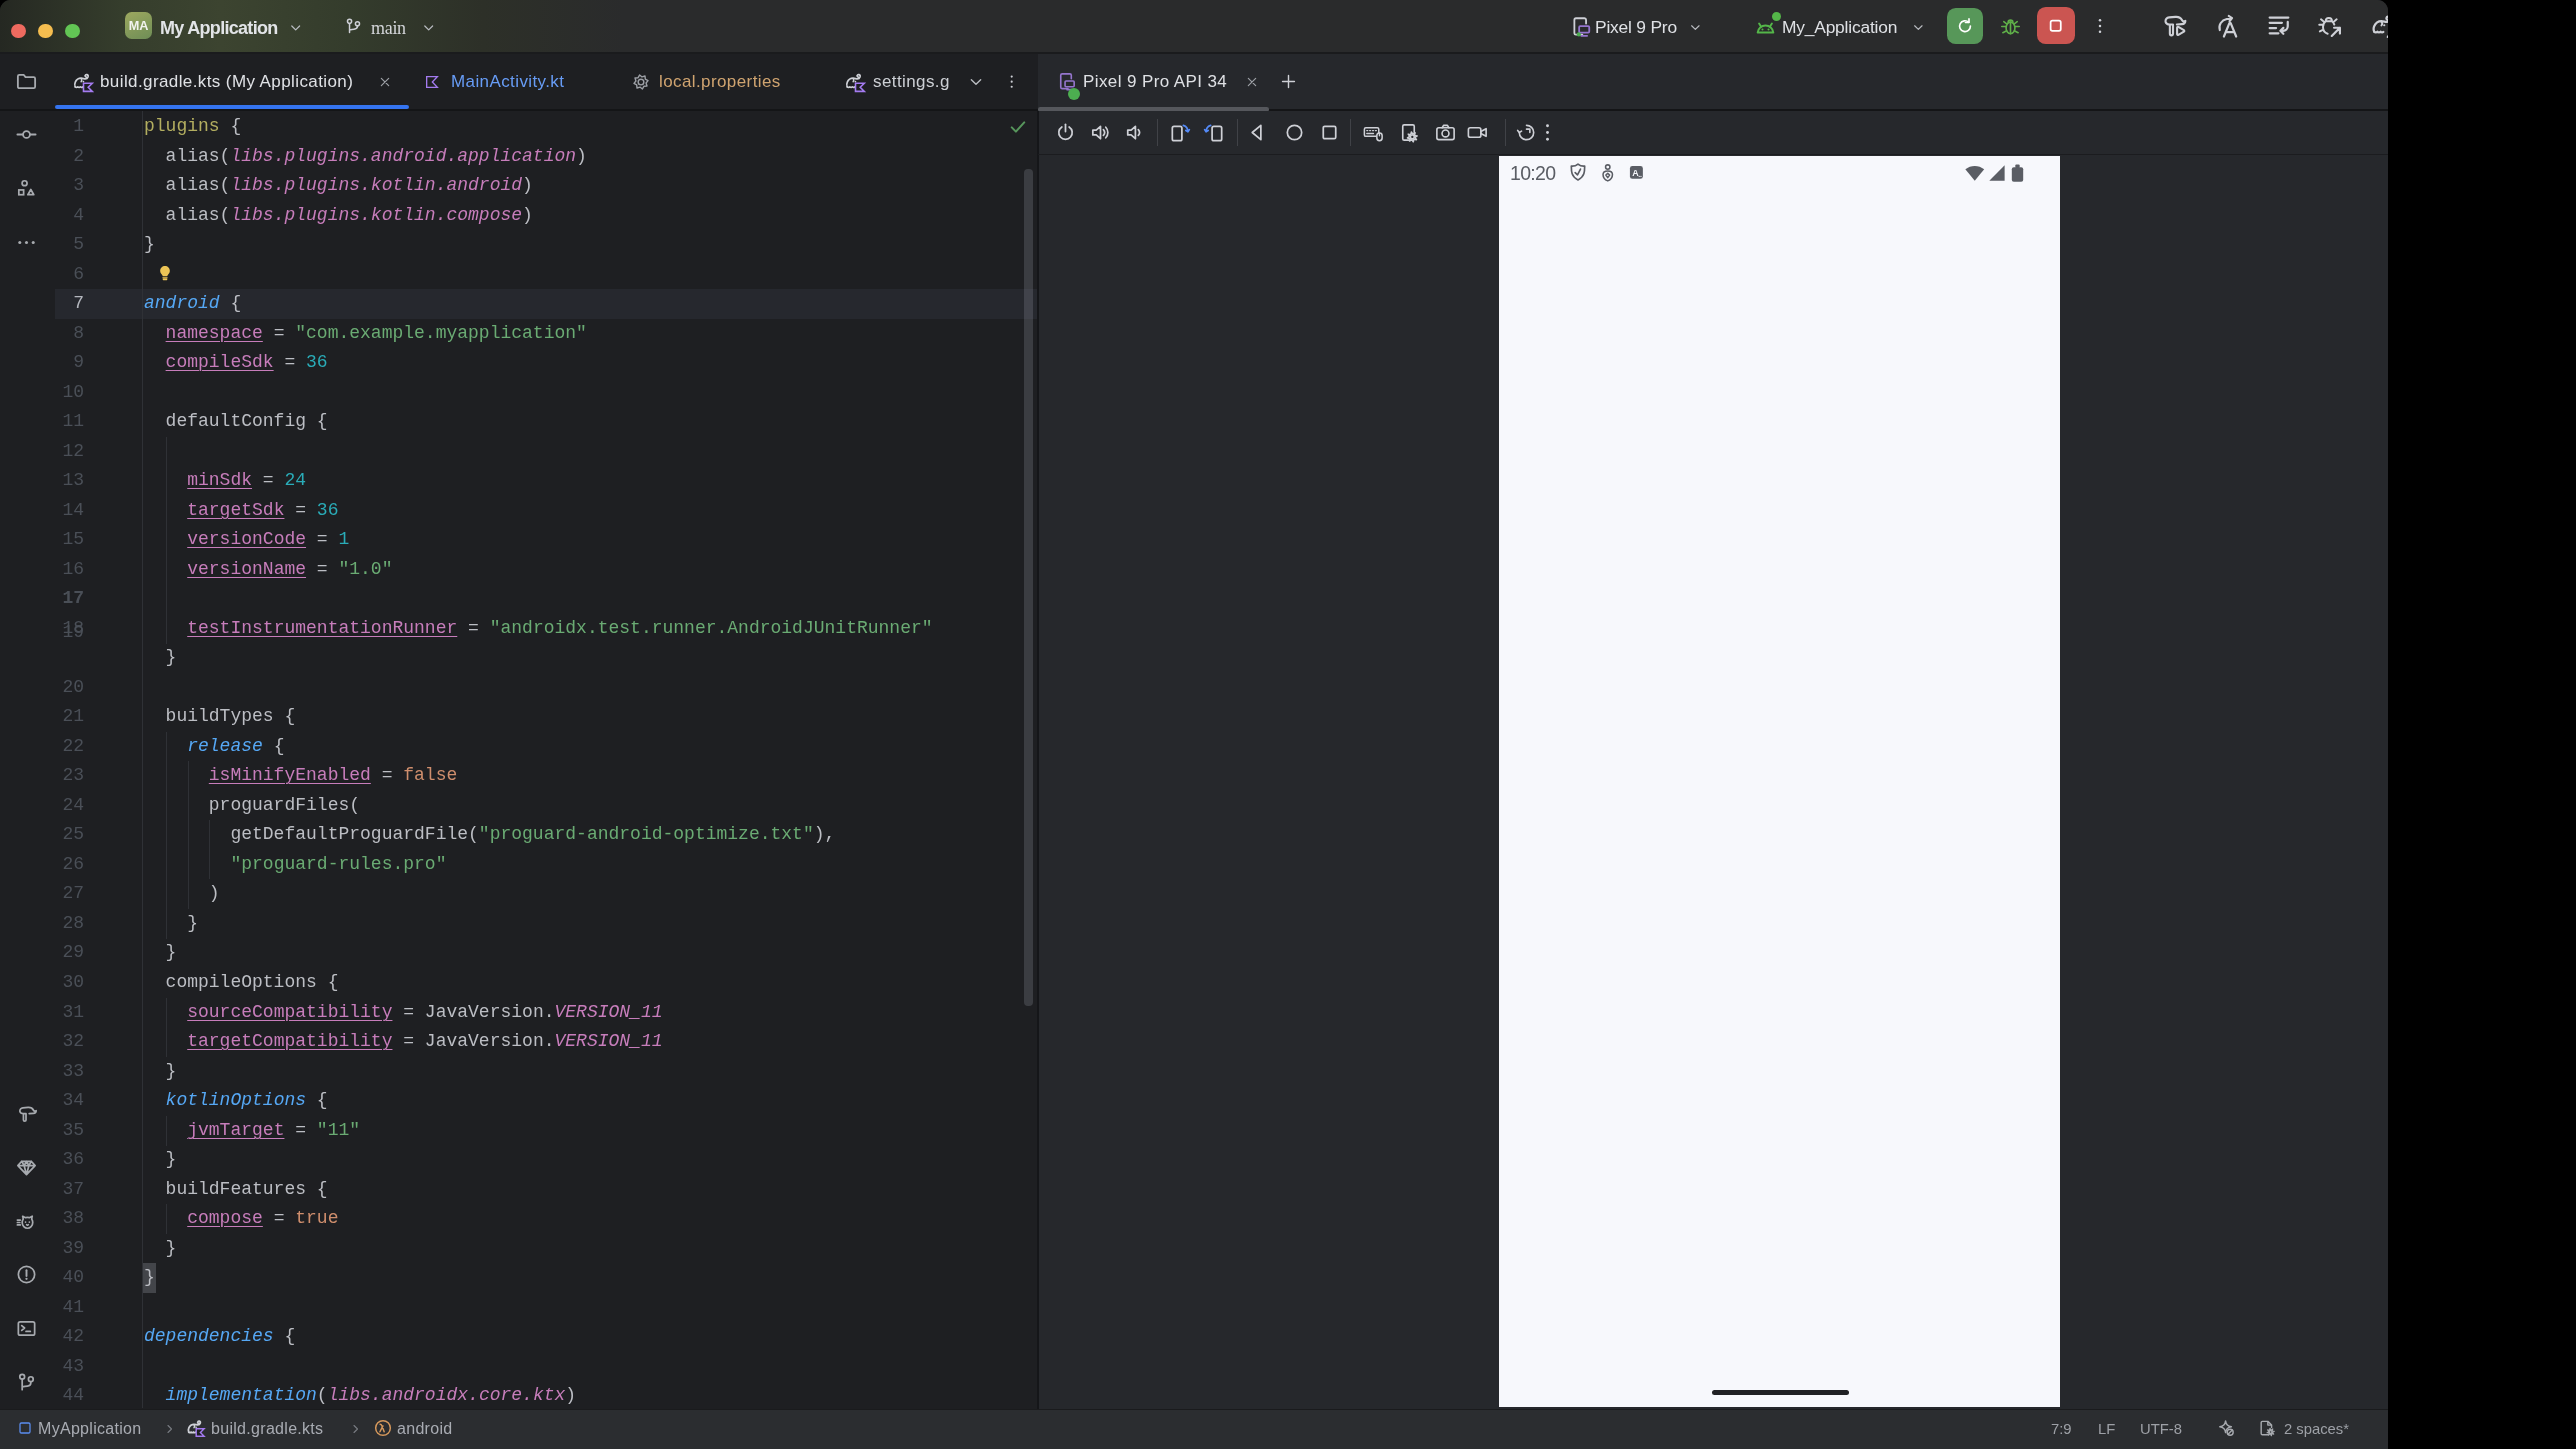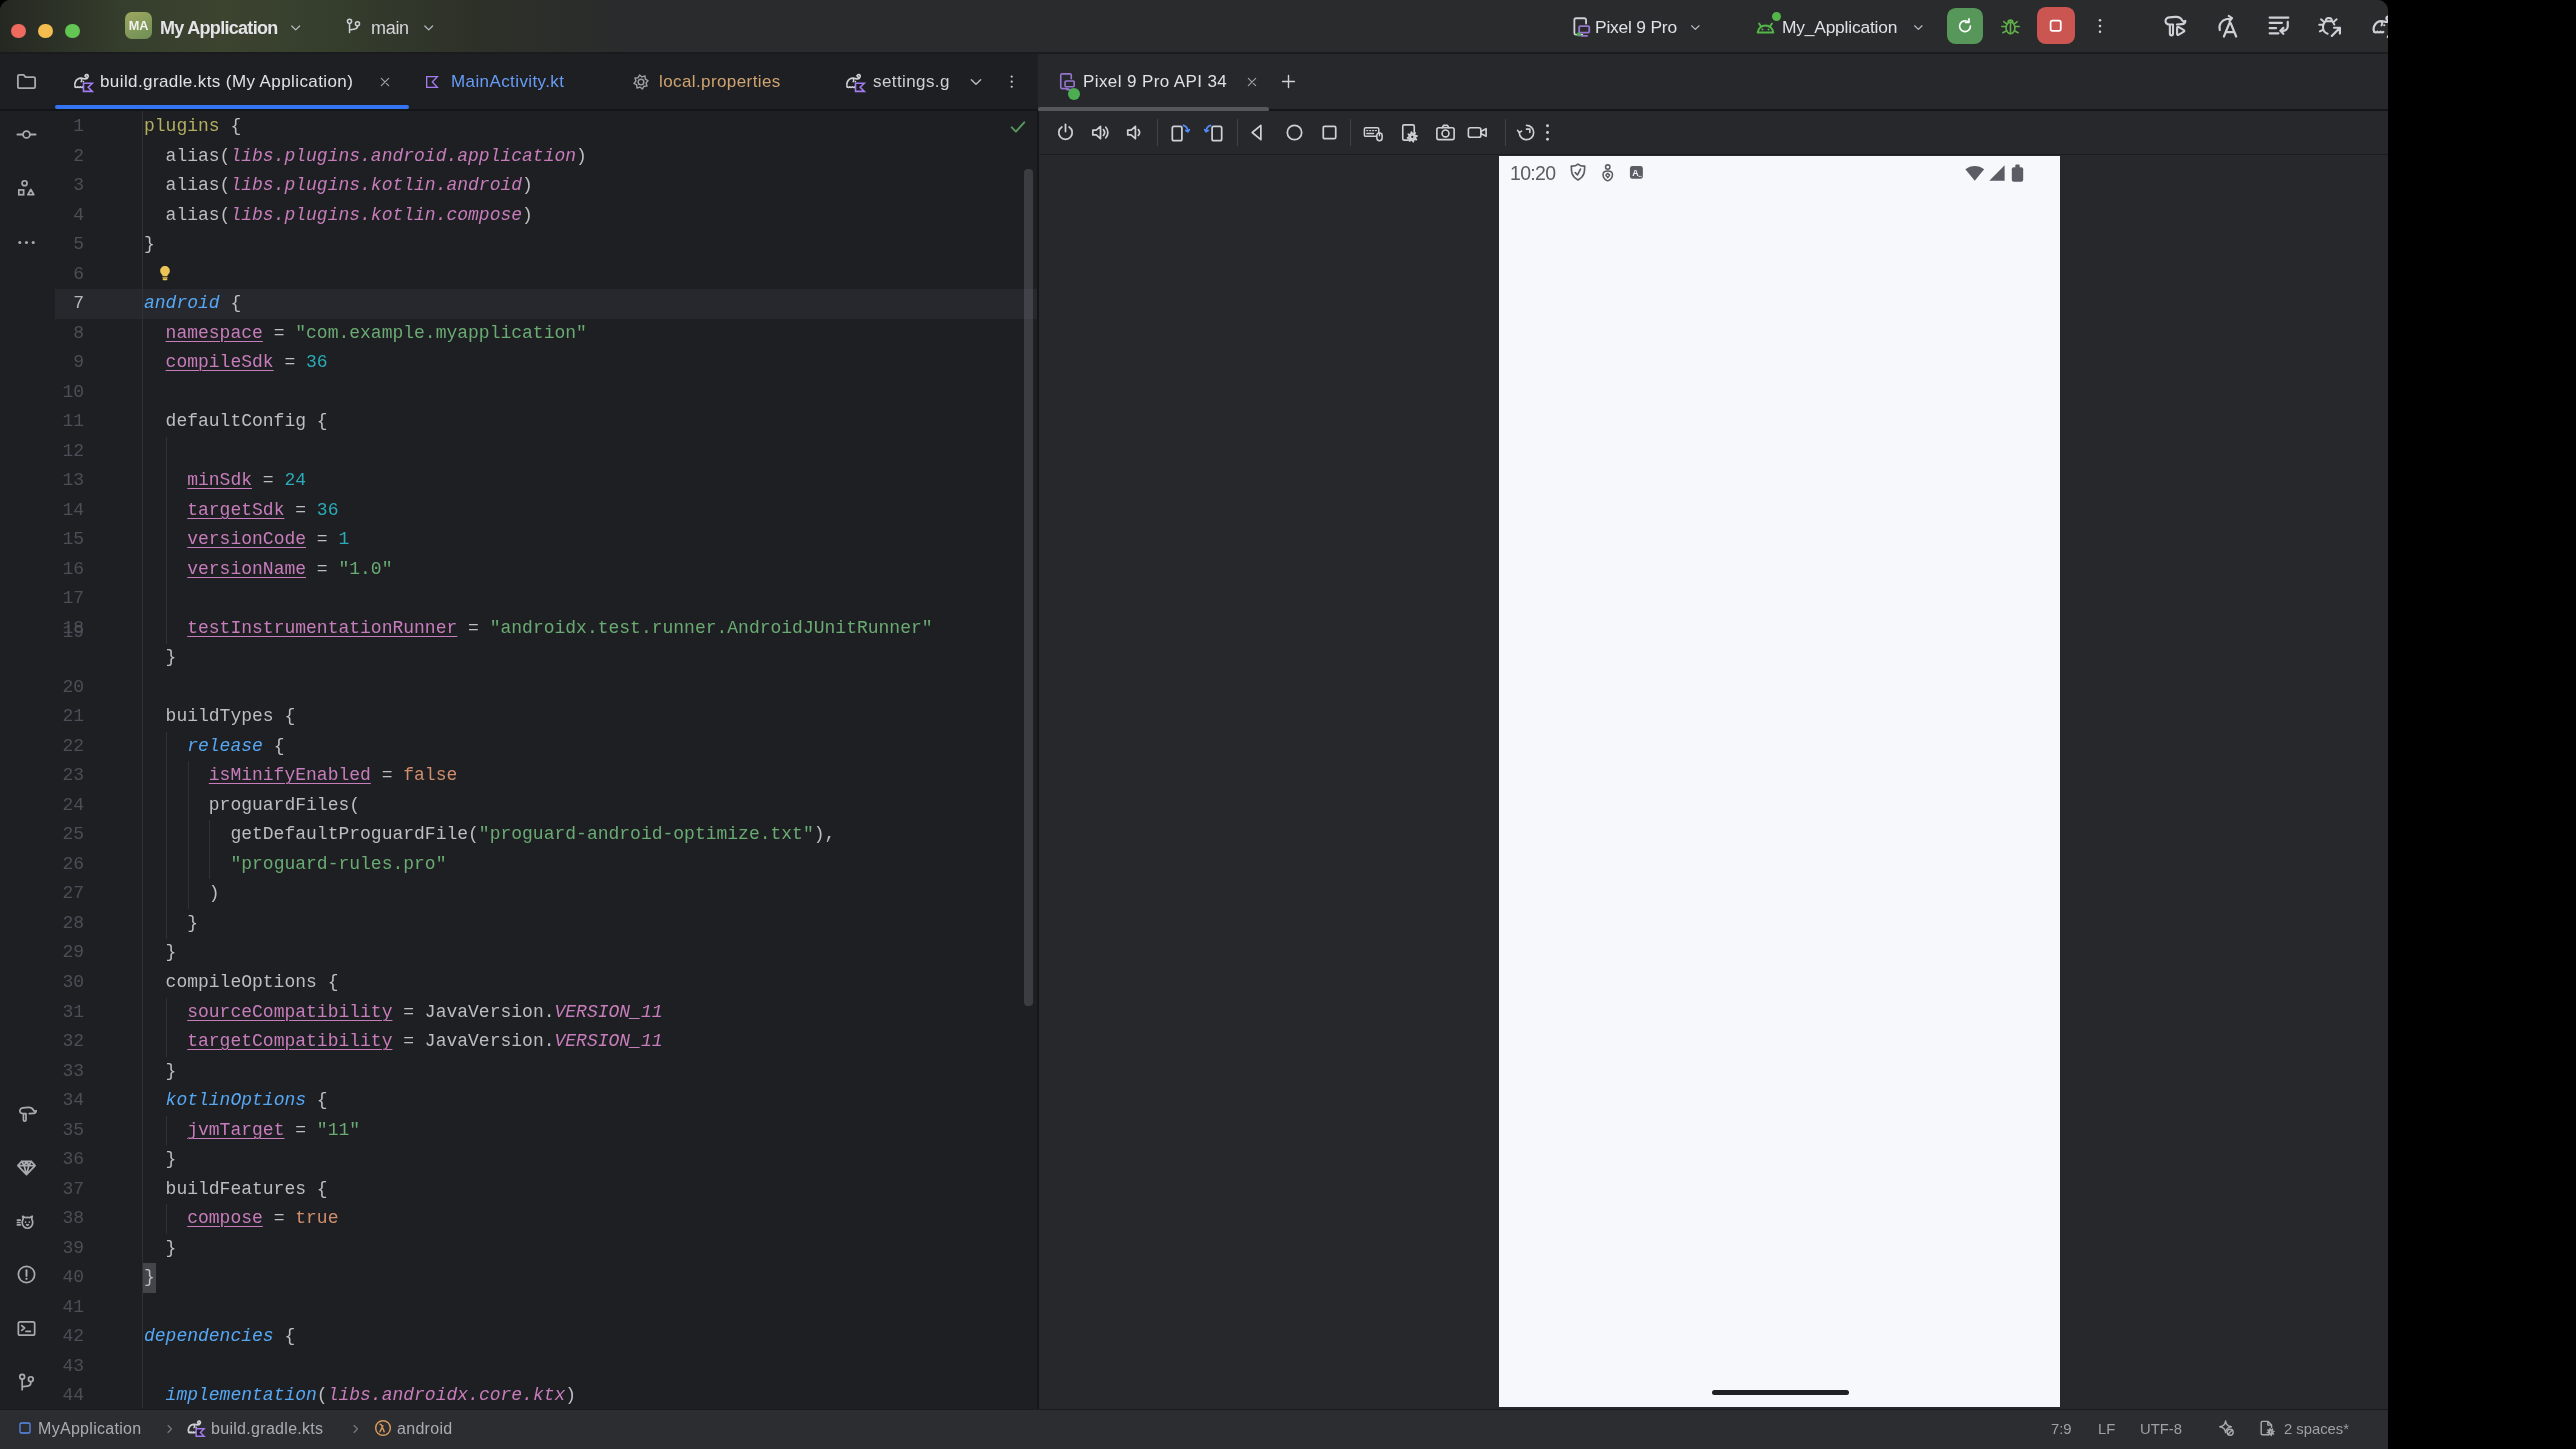--- a/index.html
+++ b/index.html
@@ -22,21 +22,21 @@
 <div style="position:absolute;left:125px;top:25.5px;width:27px;text-align:center;transform:translateY(-50%);font-size:12.7px;font-weight:700;color:#f2f3ee;letter-spacing:0">MA</div>
 <div style="position:absolute;left:160px;top:27.5px;transform:translateY(-50%);font-family:'Liberation Sans',sans-serif;font-size:18px;font-weight:600;letter-spacing:-0.7px;color:#e2e4e7;white-space:pre;">My Application</div>
 <svg style="position:absolute;left:289px;top:21px" width="13.4" height="13.4" viewBox="0 0 24 24" fill="none">
       <path d="M5 9 L12 16 L19 9" stroke="#b9bcc1" stroke-width="2.2" stroke-linecap="round" stroke-linejoin="round" fill="none"></path>
     </svg>
 <svg style="position:absolute;left:344px;top:17.4px" width="19" height="19" viewBox="0 0 24 24" fill="none">
       <circle cx="7" cy="5.5" r="2.6" stroke="#ced0d6" stroke-width="1.9" fill="none"></circle>
       <circle cx="17" cy="8.5" r="2.6" stroke="#ced0d6" stroke-width="1.9" fill="none"></circle>
       <path d="M7 8.1 V19.5 M17 11.1 V12 C17 14.5 14.8 15.2 12.6 15.6 C10.4 16 7 16.4 7 16.4" stroke="#ced0d6" stroke-width="1.9" stroke-linecap="round" stroke-linejoin="round" fill="none"></path>
     </svg>
-<div style="position:absolute;left:371px;top:27.5px;transform:translateY(-50%);font-family:Liberation Sans, sans-serif;font-size:18px;font-weight:400;letter-spacing:-0.3px;color:#d4d6da;white-space:pre;">main</div>
+<div style="position:absolute;left:371px;top:27.5px;transform:translateY(-50%);font-family:Liberation Serif, serif;font-size:18px;font-weight:400;letter-spacing:-0.3px;color:#d4d6da;white-space:pre;">main</div>
 <svg style="position:absolute;left:422px;top:21px" width="13.4" height="13.4" viewBox="0 0 24 24" fill="none">
       <path d="M5 9 L12 16 L19 9" stroke="#b9bcc1" stroke-width="2.2" stroke-linecap="round" stroke-linejoin="round" fill="none"></path>
     </svg>
 <svg style="position:absolute;left:1568px;top:14px" width="25.5" height="25.5" viewBox="0 0 24 24" fill="none">
       <path d="M13.5 19.5 H7.5 C6.7 19.5 6 18.8 6 18 V5.5 C6 4.7 6.7 4 7.5 4 H15.5 C16.3 4 17 4.7 17 5.5 V9" stroke="#ced0d6" stroke-width="1.7" stroke-linecap="round" stroke-linejoin="round" fill="none"></path>
       <rect x="10.5" y="11.5" width="9.5" height="6" rx="1" stroke="#9575cd" stroke-width="1.7" fill="none"></rect>
       <path d="M12.5 20.5 H18" stroke="#9575cd" stroke-width="1.7" stroke-linecap="round" stroke-linejoin="round" fill="none"></path>
       <circle cx="10.2" cy="19.2" r="2" fill="#4cae50"></circle>
     </svg>
 <div style="position:absolute;left:1595px;top:27px;transform:translateY(-50%);font-family:'Liberation Sans',sans-serif;font-size:17.4px;font-weight:500;letter-spacing:-0.2px;color:#dfe1e5;white-space:pre;">Pixel 9 Pro</div>
@@ -258,21 +258,21 @@
 <div class="ln" style="left:144px;top:407px">  defaultConfig {</div>
 <div class="gn" style="left:44px;top:437px;">12</div>
 <div class="gn" style="left:44px;top:466px;">13</div>
 <div class="ln" style="left:144px;top:466px">    <span class="p">minSdk</span> = <span class="n">24</span></div>
 <div class="gn" style="left:44px;top:496px;">14</div>
 <div class="ln" style="left:144px;top:496px">    <span class="p">targetSdk</span> = <span class="n">36</span></div>
 <div class="gn" style="left:44px;top:525px;">15</div>
 <div class="ln" style="left:144px;top:525px">    <span class="p">versionCode</span> = <span class="n">1</span></div>
 <div class="gn" style="left:44px;top:555px;">16</div>
 <div class="ln" style="left:144px;top:555px">    <span class="p">versionName</span> = <span class="s">"1.0"</span></div>
-<div class="gn" style="left:44px;top:584px;">17</div>
+<div class="gn" style="left:44px;top:584px;font-weight:bold;">17</div>
 <div class="gn" style="left:44px;top:614px;">18</div>
 <div class="ln" style="left:144px;top:614px">    <span class="p">testInstrumentationRunner</span> = <span class="s">"androidx.test.runner.AndroidJUnitRunner"</span></div>
 <div class="gn" style="left:44px;top:618px;">19</div>
 <div class="ln" style="left:144px;top:643px">  }</div>
 <div class="gn" style="left:44px;top:673px;">20</div>
 <div class="gn" style="left:44px;top:702px;">21</div>
 <div class="ln" style="left:144px;top:702px">  buildTypes {</div>
 <div class="gn" style="left:44px;top:732px;">22</div>
 <div class="ln" style="left:144px;top:732px">    <span class="b">release</span> {</div>
 <div class="gn" style="left:44px;top:761px;">23</div>

